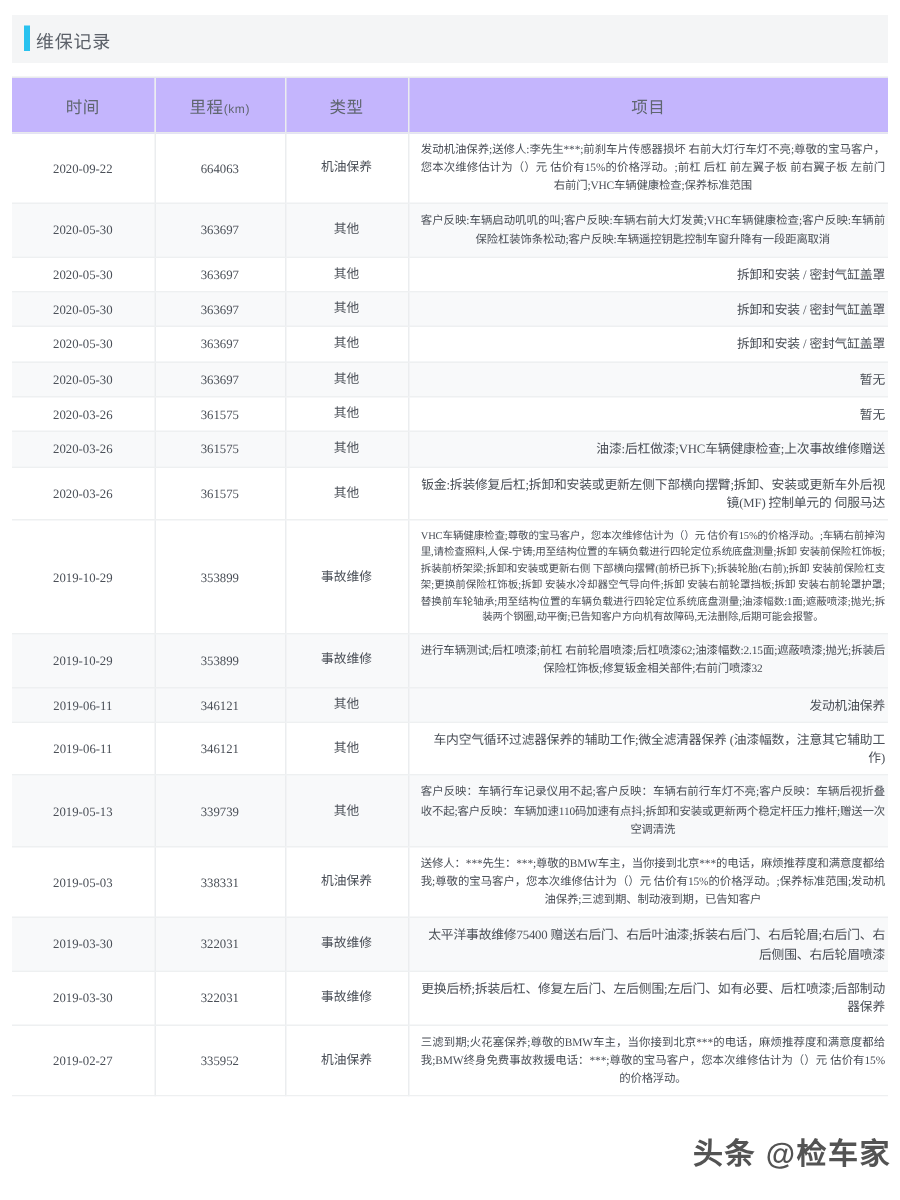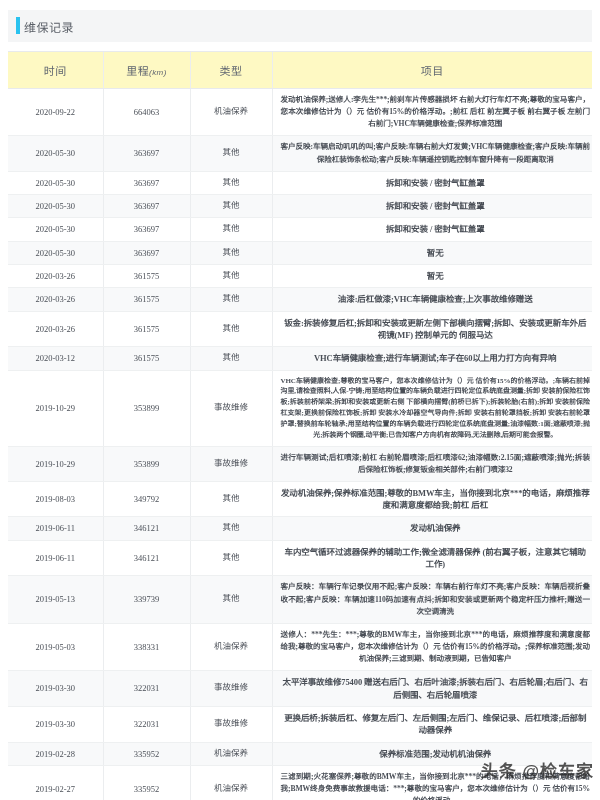--- a/index.html
+++ b/index.html
@@ -71,51 +71,51 @@
   table.records thead th {
     font-family: "Liberation Sans", "DejaVu Sans", sans-serif;
     font-weight: normal;
     font-size: 11px;
     color: #606670;
     height: 34px;
     vertical-align: middle;
     text-align: center;
     border-bottom: 1px solid #e8eaec;
     border-right: 1px solid #ebedef;
-    background: #fef9c3;
+    background: #c4b5fd;
     letter-spacing: .4px;
   }
   table.records thead th:last-child { border-right: none; }
-  .km-unit { font-size: 8px; font-style: italic; }
+  .km-unit { font-size: 8px; }
 
   table.records tbody td {
     vertical-align: middle;
     text-align: center;
     border-bottom: 1px solid #eef0f1;
     border-right: 1px solid #ebedef;
     padding: 5px 4px;
     line-height: 1.45;
     color: #4a4f57;
     font-size: 8.5px;
     word-break: break-all;
   }
-  table.records tbody td:last-child { border-right: none; font-weight: bold; }
+  table.records tbody td:last-child { border-right: none; }
 
   table.records tbody tr.alt td { background: #f8f9fa; }
   table.records tbody tr td.col-time,
   table.records tbody tr td.col-km,
   table.records tbody tr td.col-type {
     white-space: nowrap;
     font-size: 8.5px;
   }
   table.records tbody tr td.col-type {
     font-family: Liberation Mono, monospace;
   }
   table.records tbody tr td.col-item {
-    text-align: center;
+    text-align: right;
     padding-left: 8px;
     padding-right: 2px;
     letter-spacing: -0.1px;
   }
   
   table.records tbody tr td.col-item.long {
     text-align: justify;
     text-align-last: center;
     line-height: 1.6;
     font-size: 7.6px;
@@ -132,21 +132,21 @@
     position: relative;
     overflow: hidden;
   }
 
   
   .watermark {
     position: absolute;
     right: 6px;
     bottom: 18px;
     font-family: "Liberation Sans", "DejaVu Sans", sans-serif;
-    font-size: 17px;
+    font-size: 20px;
     font-weight: bold;
     color: rgba(40,40,40,.80);
     letter-spacing: 1px;
     white-space: nowrap;
     pointer-events: none;
   }
 </style>
 </head>
 <body>
 
@@ -221,55 +221,43 @@
             <td class="col-km">361575</td>
             <td class="col-type">其他</td>
             <td class="col-item">油漆:后杠做漆;VHC车辆健康检查;上次事故维修赠送</td>
           </tr>
           <tr>
             <td class="col-time">2020-03-26</td>
             <td class="col-km">361575</td>
             <td class="col-type">其他</td>
             <td class="col-item">钣金:拆装修复后杠;拆卸和安装或更新左侧下部横向摆臂;拆卸、安装或更新车外后视镜(MF) 控制单元的 伺服马达</td>
           </tr>
-          <tr class="alt">
-            <td class="col-time">2020-03-12</td>
-            <td class="col-km">361575</td>
-            <td class="col-type">其他</td>
-            <td class="col-item">VHC车辆健康检查;进行车辆测试;车子在60以上用力打方向有异响</td>
-          </tr>
           <tr>
             <td class="col-time">2019-10-29</td>
             <td class="col-km">353899</td>
             <td class="col-type">事故维修</td>
             <td class="col-item xlong">VHC车辆健康检查;尊敬的宝马客户，您本次维修估计为（）元 估价有15%的价格浮动。;车辆右前掉沟里,请检查照料,人保-宁铸;用至结构位置的车辆负载进行四轮定位系统底盘测量;拆卸 安装前保险杠饰板;拆装前桥架梁;拆卸和安装或更新右侧 下部横向摆臂(前桥已拆下);拆装轮胎(右前);拆卸 安装前保险杠支架;更换前保险杠饰板;拆卸 安装水冷却器空气导向件;拆卸 安装右前轮罩挡板;拆卸 安装右前轮罩护罩;替换前车轮轴承;用至结构位置的车辆负载进行四轮定位系统底盘测量;油漆幅数:1面;遮蔽喷漆;抛光;拆装两个钢圈,动平衡;已告知客户方向机有故障码,无法删除,后期可能会报警。</td>
           </tr>
           <tr class="alt">
             <td class="col-time">2019-10-29</td>
             <td class="col-km">353899</td>
             <td class="col-type">事故维修</td>
             <td class="col-item long">进行车辆测试;后杠喷漆;前杠 右前轮眉喷漆;后杠喷漆62;油漆幅数:2.15面;遮蔽喷漆;抛光;拆装后保险杠饰板;修复钣金相关部件;右前门喷漆32</td>
           </tr>
-          <tr>
-            <td class="col-time">2019-08-03</td>
-            <td class="col-km">349792</td>
-            <td class="col-type">其他</td>
-            <td class="col-item">发动机油保养;保养标准范围;尊敬的BMW车主，当你接到北京***的电话，麻烦推荐度和满意度都给我;前杠 后杠</td>
-          </tr>
           <tr class="alt">
             <td class="col-time">2019-06-11</td>
             <td class="col-km">346121</td>
             <td class="col-type">其他</td>
             <td class="col-item">发动机油保养</td>
           </tr>
           <tr>
             <td class="col-time">2019-06-11</td>
             <td class="col-km">346121</td>
             <td class="col-type">其他</td>
-            <td class="col-item">车内空气循环过滤器保养的辅助工作;微全滤清器保养 (前右翼子板，注意其它辅助工作)</td>
+            <td class="col-item">车内空气循环过滤器保养的辅助工作;微全滤清器保养 (油漆幅数，注意其它辅助工作)</td>
           </tr>
           <tr class="alt">
             <td class="col-time">2019-05-13</td>
             <td class="col-km">339739</td>
             <td class="col-type">其他</td>
             <td class="col-item long">客户反映：车辆行车记录仪用不起;客户反映：车辆右前行车灯不亮;客户反映：车辆后视折叠收不起;客户反映：车辆加速110码加速有点抖;拆卸和安装或更新两个稳定杆压力推杆;赠送一次空调清洗</td>
           </tr>
           <tr>
             <td class="col-time">2019-05-03</td>
             <td class="col-km">338331</td>
@@ -279,27 +267,21 @@
           <tr class="alt">
             <td class="col-time">2019-03-30</td>
             <td class="col-km">322031</td>
             <td class="col-type">事故维修</td>
             <td class="col-item">太平洋事故维修75400 赠送右后门、右后叶油漆;拆装右后门、右后轮眉;右后门、右后侧围、右后轮眉喷漆</td>
           </tr>
           <tr>
             <td class="col-time">2019-03-30</td>
             <td class="col-km">322031</td>
             <td class="col-type">事故维修</td>
-            <td class="col-item">更换后桥;拆装后杠、修复左后门、左后侧围;左后门、维保记录、后杠喷漆;后部制动器保养</td>
-          </tr>
-          <tr class="alt">
-            <td class="col-time">2019-02-28</td>
-            <td class="col-km">335952</td>
-            <td class="col-type">机油保养</td>
-            <td class="col-item">保养标准范围;发动机机油保养</td>
+            <td class="col-item">更换后桥;拆装后杠、修复左后门、左后侧围;左后门、如有必要、后杠喷漆;后部制动器保养</td>
           </tr>
           <tr>
             <td class="col-time">2019-02-27</td>
             <td class="col-km">335952</td>
             <td class="col-type">机油保养</td>
             <td class="col-item long">三滤到期;火花塞保养;尊敬的BMW车主，当你接到北京***的电话，麻烦推荐度和满意度都给我;BMW终身免费事故救援电话：***;尊敬的宝马客户，您本次维修估计为（）元 估价有15%的价格浮动。</td>
           </tr>
         </tbody>
     </table>
   </div>

